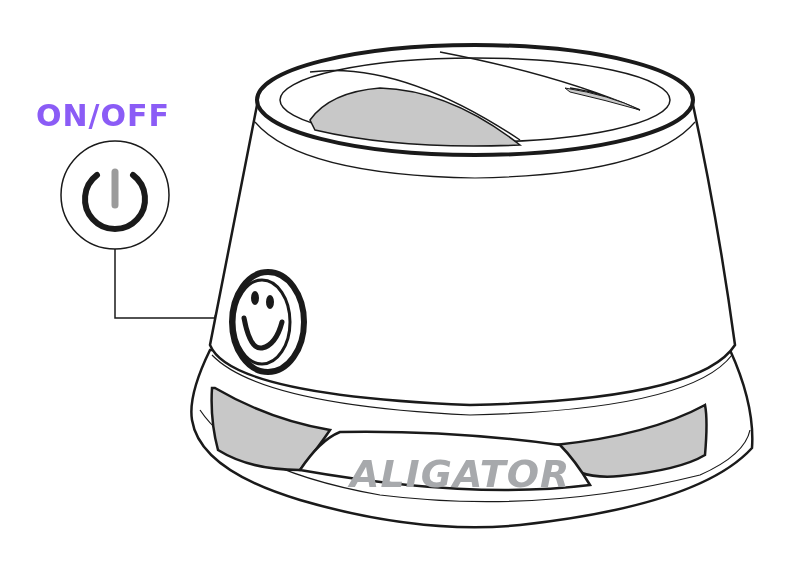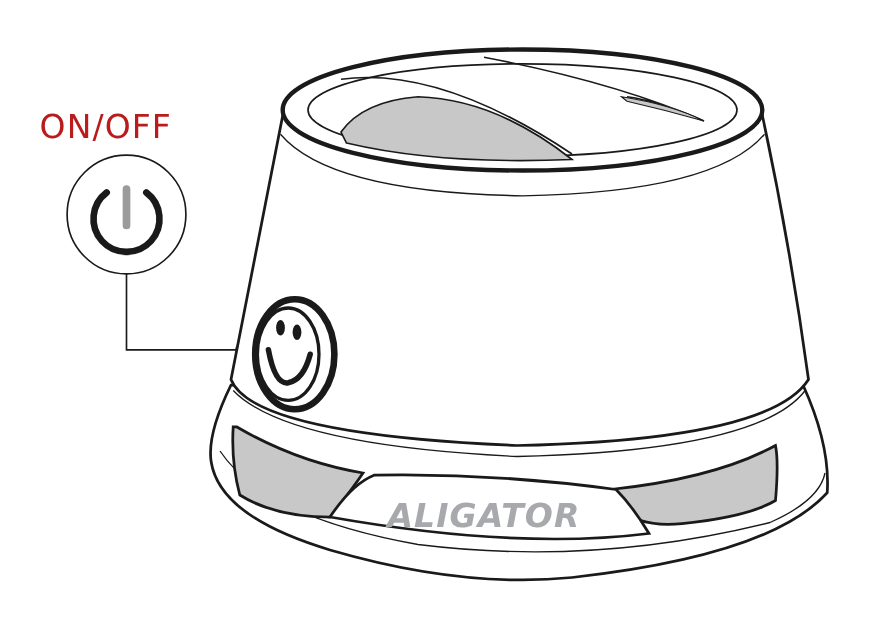--- a/index.html
+++ b/index.html
@@ -1,26 +1,26 @@
 <!DOCTYPE html>
 <html><head>
 <meta charset="utf-8">
 <style>
   html, body { margin: 0; padding: 0; background: #ffffff; }
   body { width: 800px; height: 562px; position: relative; overflow: hidden; font-family: "Liberation Sans", sans-serif; }
   .label-onoff {
     position: absolute; left: 36px; top: 98px;
-    font-family: "DejaVu Sans", sans-serif; font-size: 30px; font-weight: 400;
-    color: #b91c1c; letter-spacing: 1px;
+    font-family: "DejaVu Sans", sans-serif; font-size: 30px; font-weight: 700;
+    color: #8b5cf6; letter-spacing: 1px;
   }
   svg.main { position: absolute; left: 0; top: 0; }
   .brand {
     position: absolute; left: 350px; top: 452px; width: 180px; text-align: center;
     font-family: "DejaVu Sans", sans-serif; font-weight: bold; font-style: italic;
-    font-size: 30px; color: #a7a9ac; letter-spacing: 1px;
+    font-size: 38px; color: #a7a9ac; letter-spacing: 1px;
   }
 </style>
 </head>
 <body>
 
 <div class="label-onoff">ON/OFF</div>
 
 <svg class="main" width="800" height="562" viewBox="0 0 800 562">
 
   <g>

